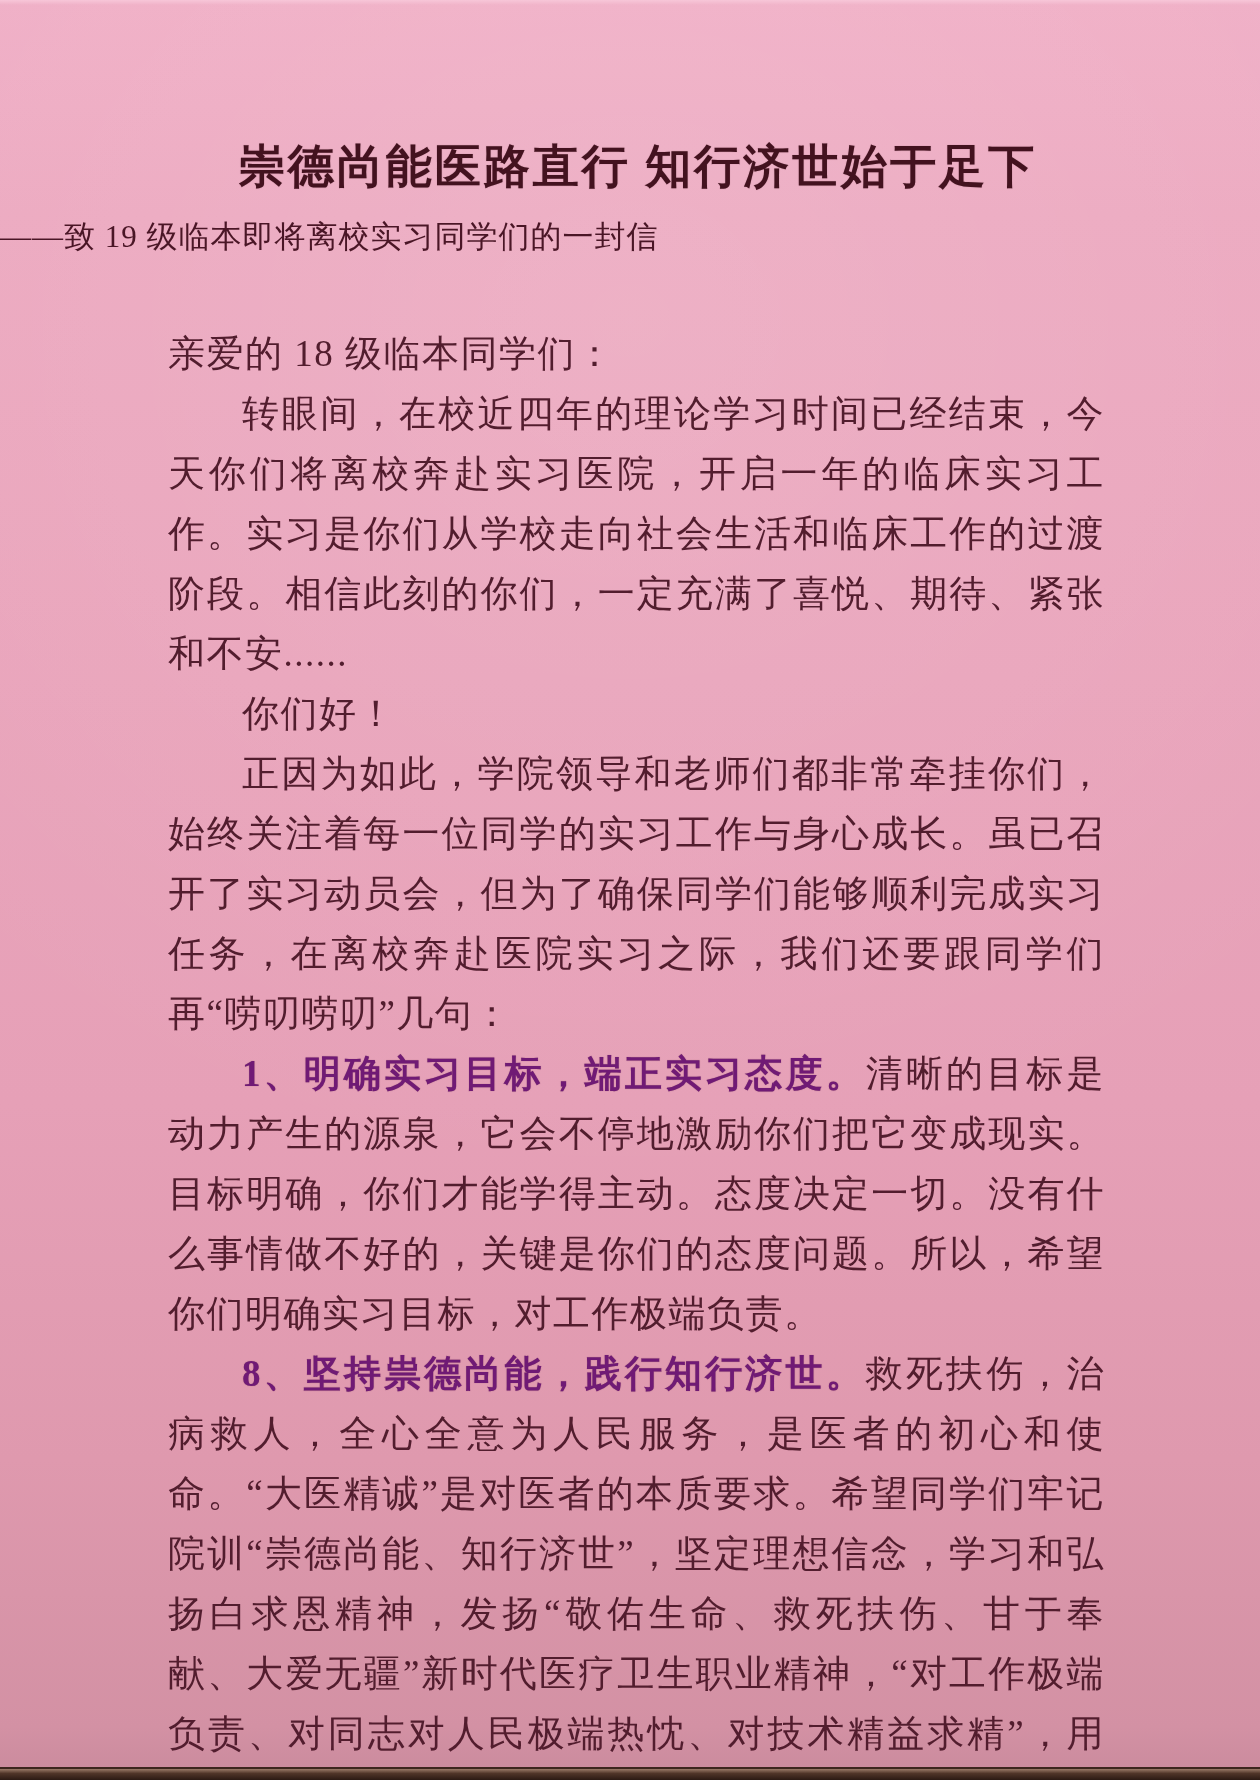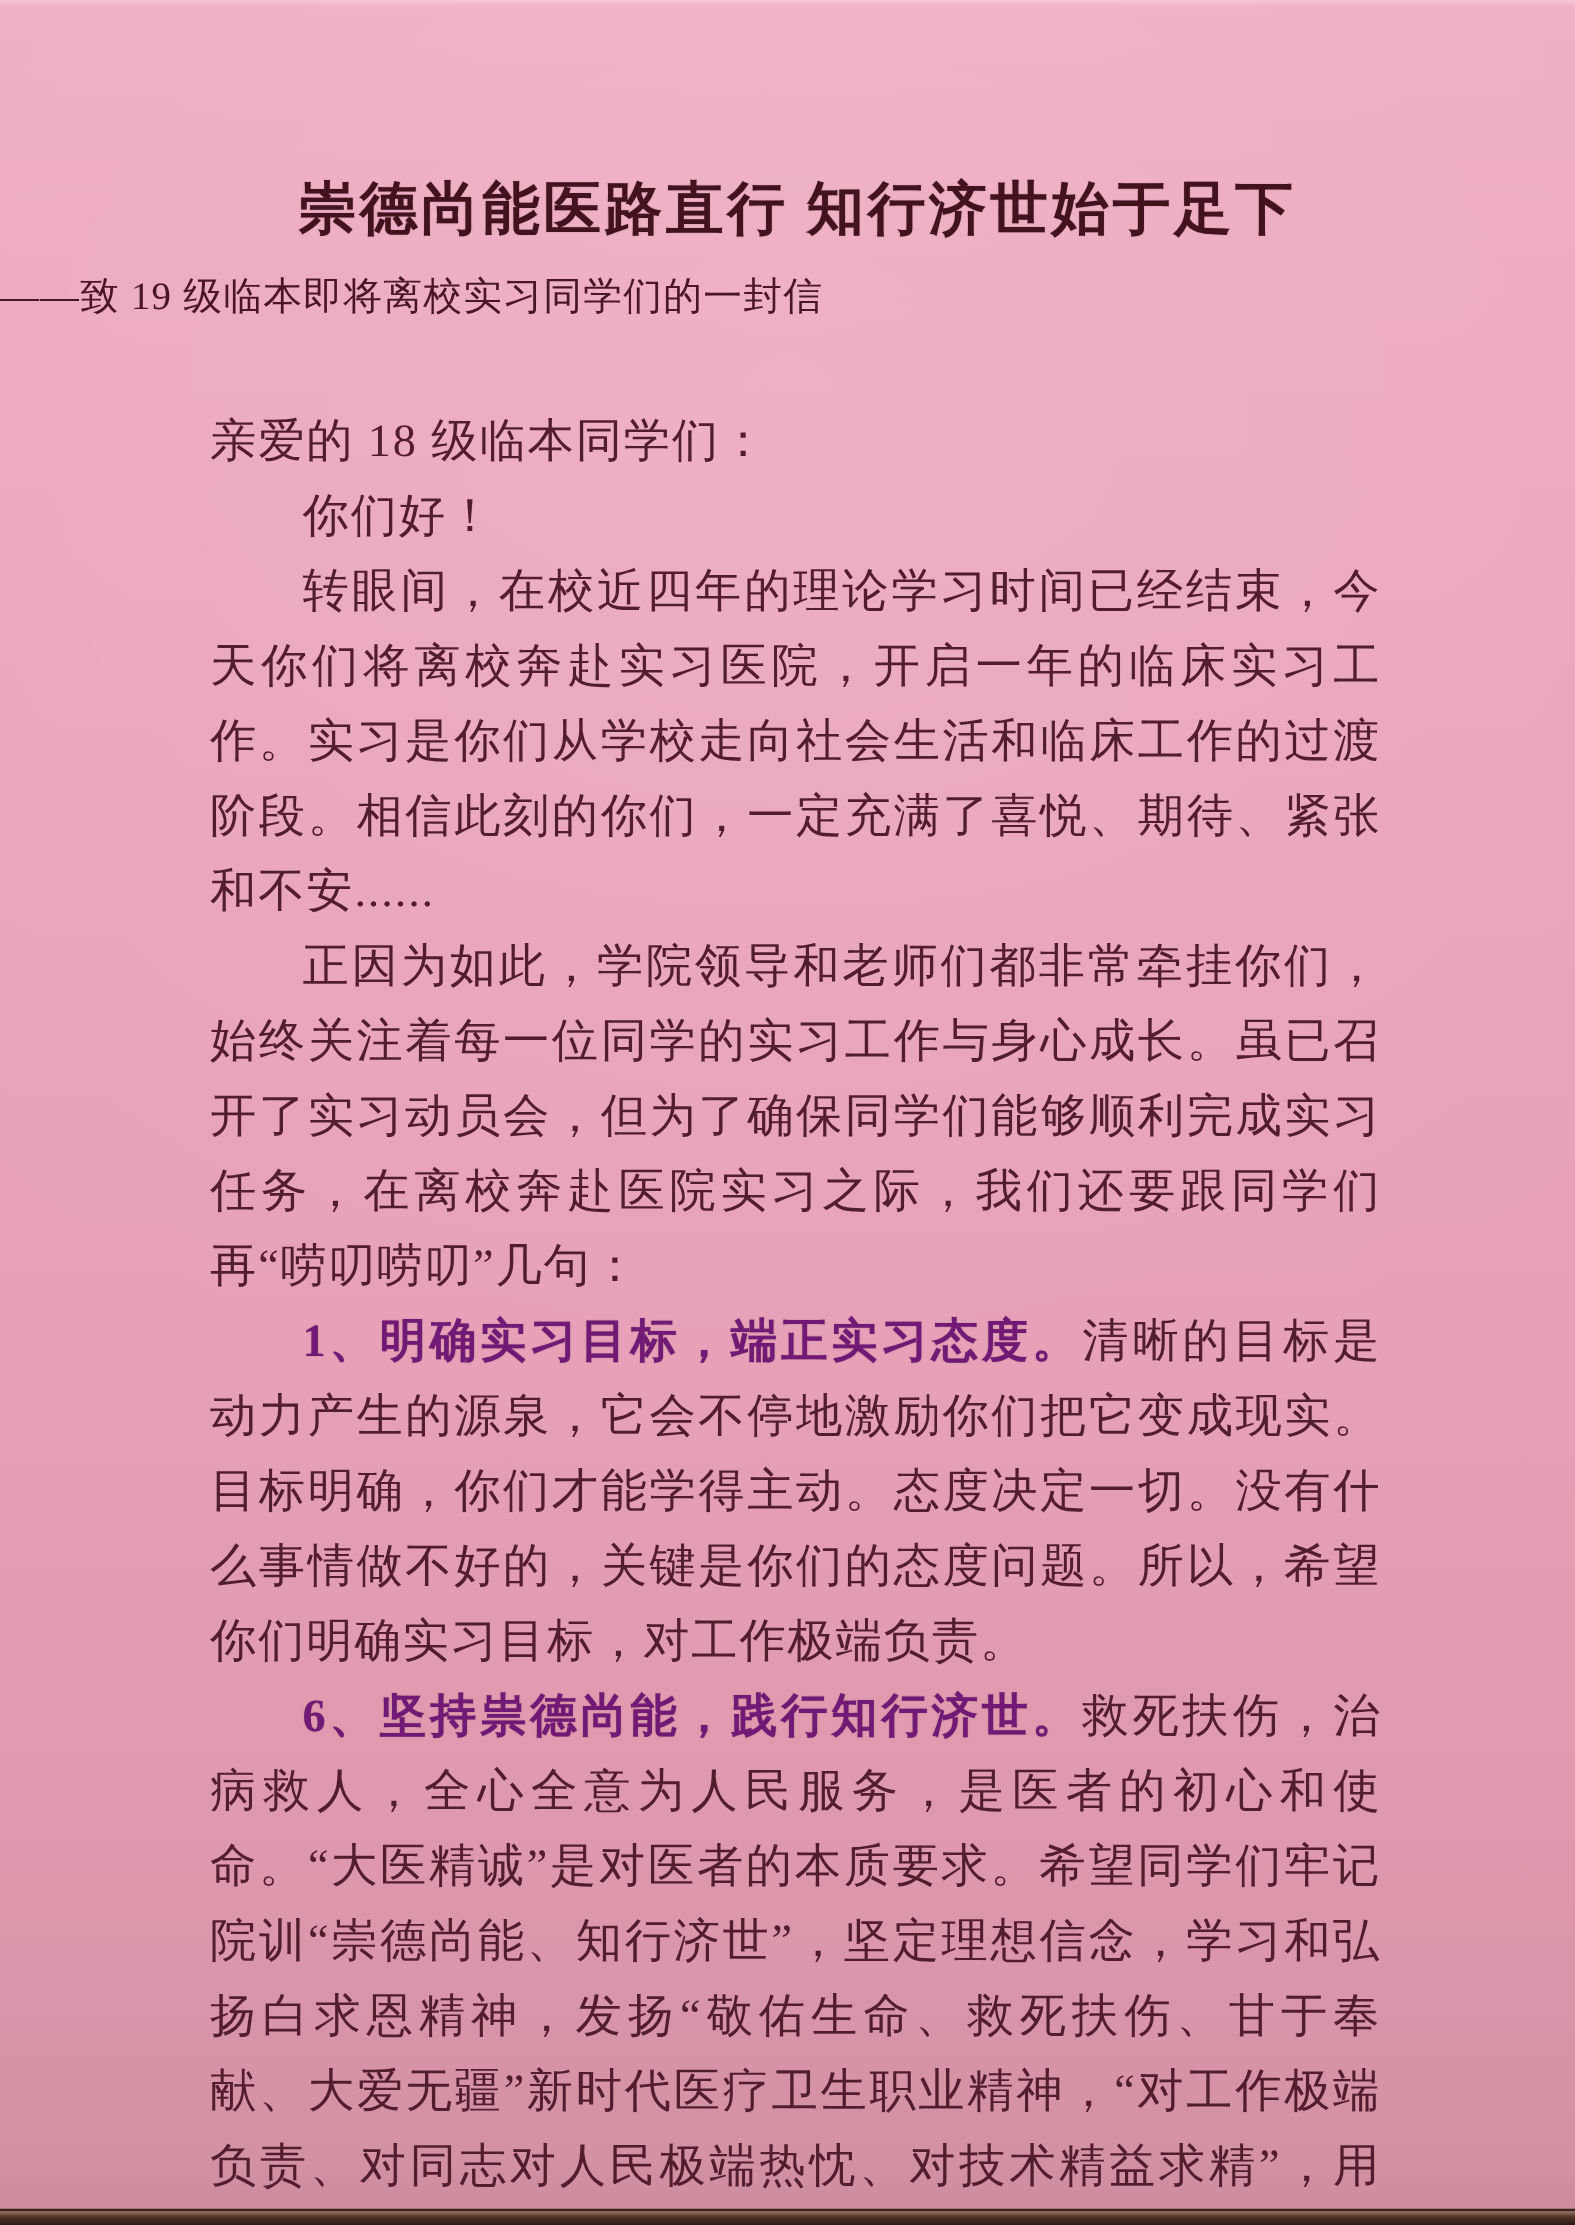--- a/index.html
+++ b/index.html
@@ -92,26 +92,26 @@
   <div class="paper-top-edge"></div>
 
   <div class="content">
     <div class="title">崇德尚能医路直行 知行济世始于足下</div>
 
     <div class="subtitle">——致 19 级临本即将离校实习同学们的一封信</div>
 
     <div class="body-text">
       <p class="salutation">亲爱的 18 级临本同学们：</p>
 
+      <p class="indent"><span>转眼间，在校近四年的理论学习时间已经结束，今天你们将离校奔赴实习医院，开启一年的临床实习工作。实习是你们从学校走向社会生活和临床工作的过渡阶段。相信此刻的你们，一定充满了喜悦、期待、紧张和不安......</span></p>
+
       <p class="indent">你们好！</p>
-
-      <p class="indent"><span>转眼间，在校近四年的理论学习时间已经结束，今天你们将离校奔赴实习医院，开启一年的临床实习工作。实习是你们从学校走向社会生活和临床工作的过渡阶段。相信此刻的你们，一定充满了喜悦、期待、紧张和不安......</span></p>
 
       <p class="indent"><span>正因为如此，学院领导和老师们都非常牵挂你们，始终关注着每一位同学的实习工作与身心成长。虽已召开了实习动员会，但为了确保同学们能够顺利完成实习任务，在离校奔赴医院实习之际，我们还要跟同学们再“唠叨唠叨”几句：</span></p>
 
       <p class="indent"><span class="lead">1、明确实习目标，端正实习态度。</span><span>清晰的目标是动力产生的源泉，它会不停地激励你们把它变成现实。目标明确，你们才能学得主动。态度决定一切。没有什么事情做不好的，关键是你们的态度问题。所以，希望你们明确实习目标，对工作极端负责。</span></p>
 
-      <p class="indent"><span class="lead">6、坚持祟德尚能，践行知行济世。</span><span>救死扶伤，治病救人，全心全意为人民服务，是医者的初心和使命。“大医精诚”是对医者的本质要求。希望同学们牢记院训“崇德尚能、知行济世”，坚定理想信念，学习和弘扬白求恩精神，发扬“敬佑生命、救死扶伤、甘于奉献、大爱无疆”新时代医疗卫生职业精神，“对工作极端负责、对同志对人民极端热忱、对技术精益求精”，用所学的知识，践行全心全意为人民群众健康服务的宗旨，做一名合格的准医生！</span></p>
+      <p class="indent"><span class="lead">8、坚持祟德尚能，践行知行济世。</span><span>救死扶伤，治病救人，全心全意为人民服务，是医者的初心和使命。“大医精诚”是对医者的本质要求。希望同学们牢记院训“崇德尚能、知行济世”，坚定理想信念，学习和弘扬白求恩精神，发扬“敬佑生命、救死扶伤、甘于奉献、大爱无疆”新时代医疗卫生职业精神，“对工作极端负责、对同志对人民极端热忱、对技术精益求精”，用所学的知识，践行全心全意为人民群众健康服务的宗旨，做一名合格的准医生！</span></p>
     </div>
   </div>
 
   <div class="table-edge"></div>
 </div>
 
 </body></html>

